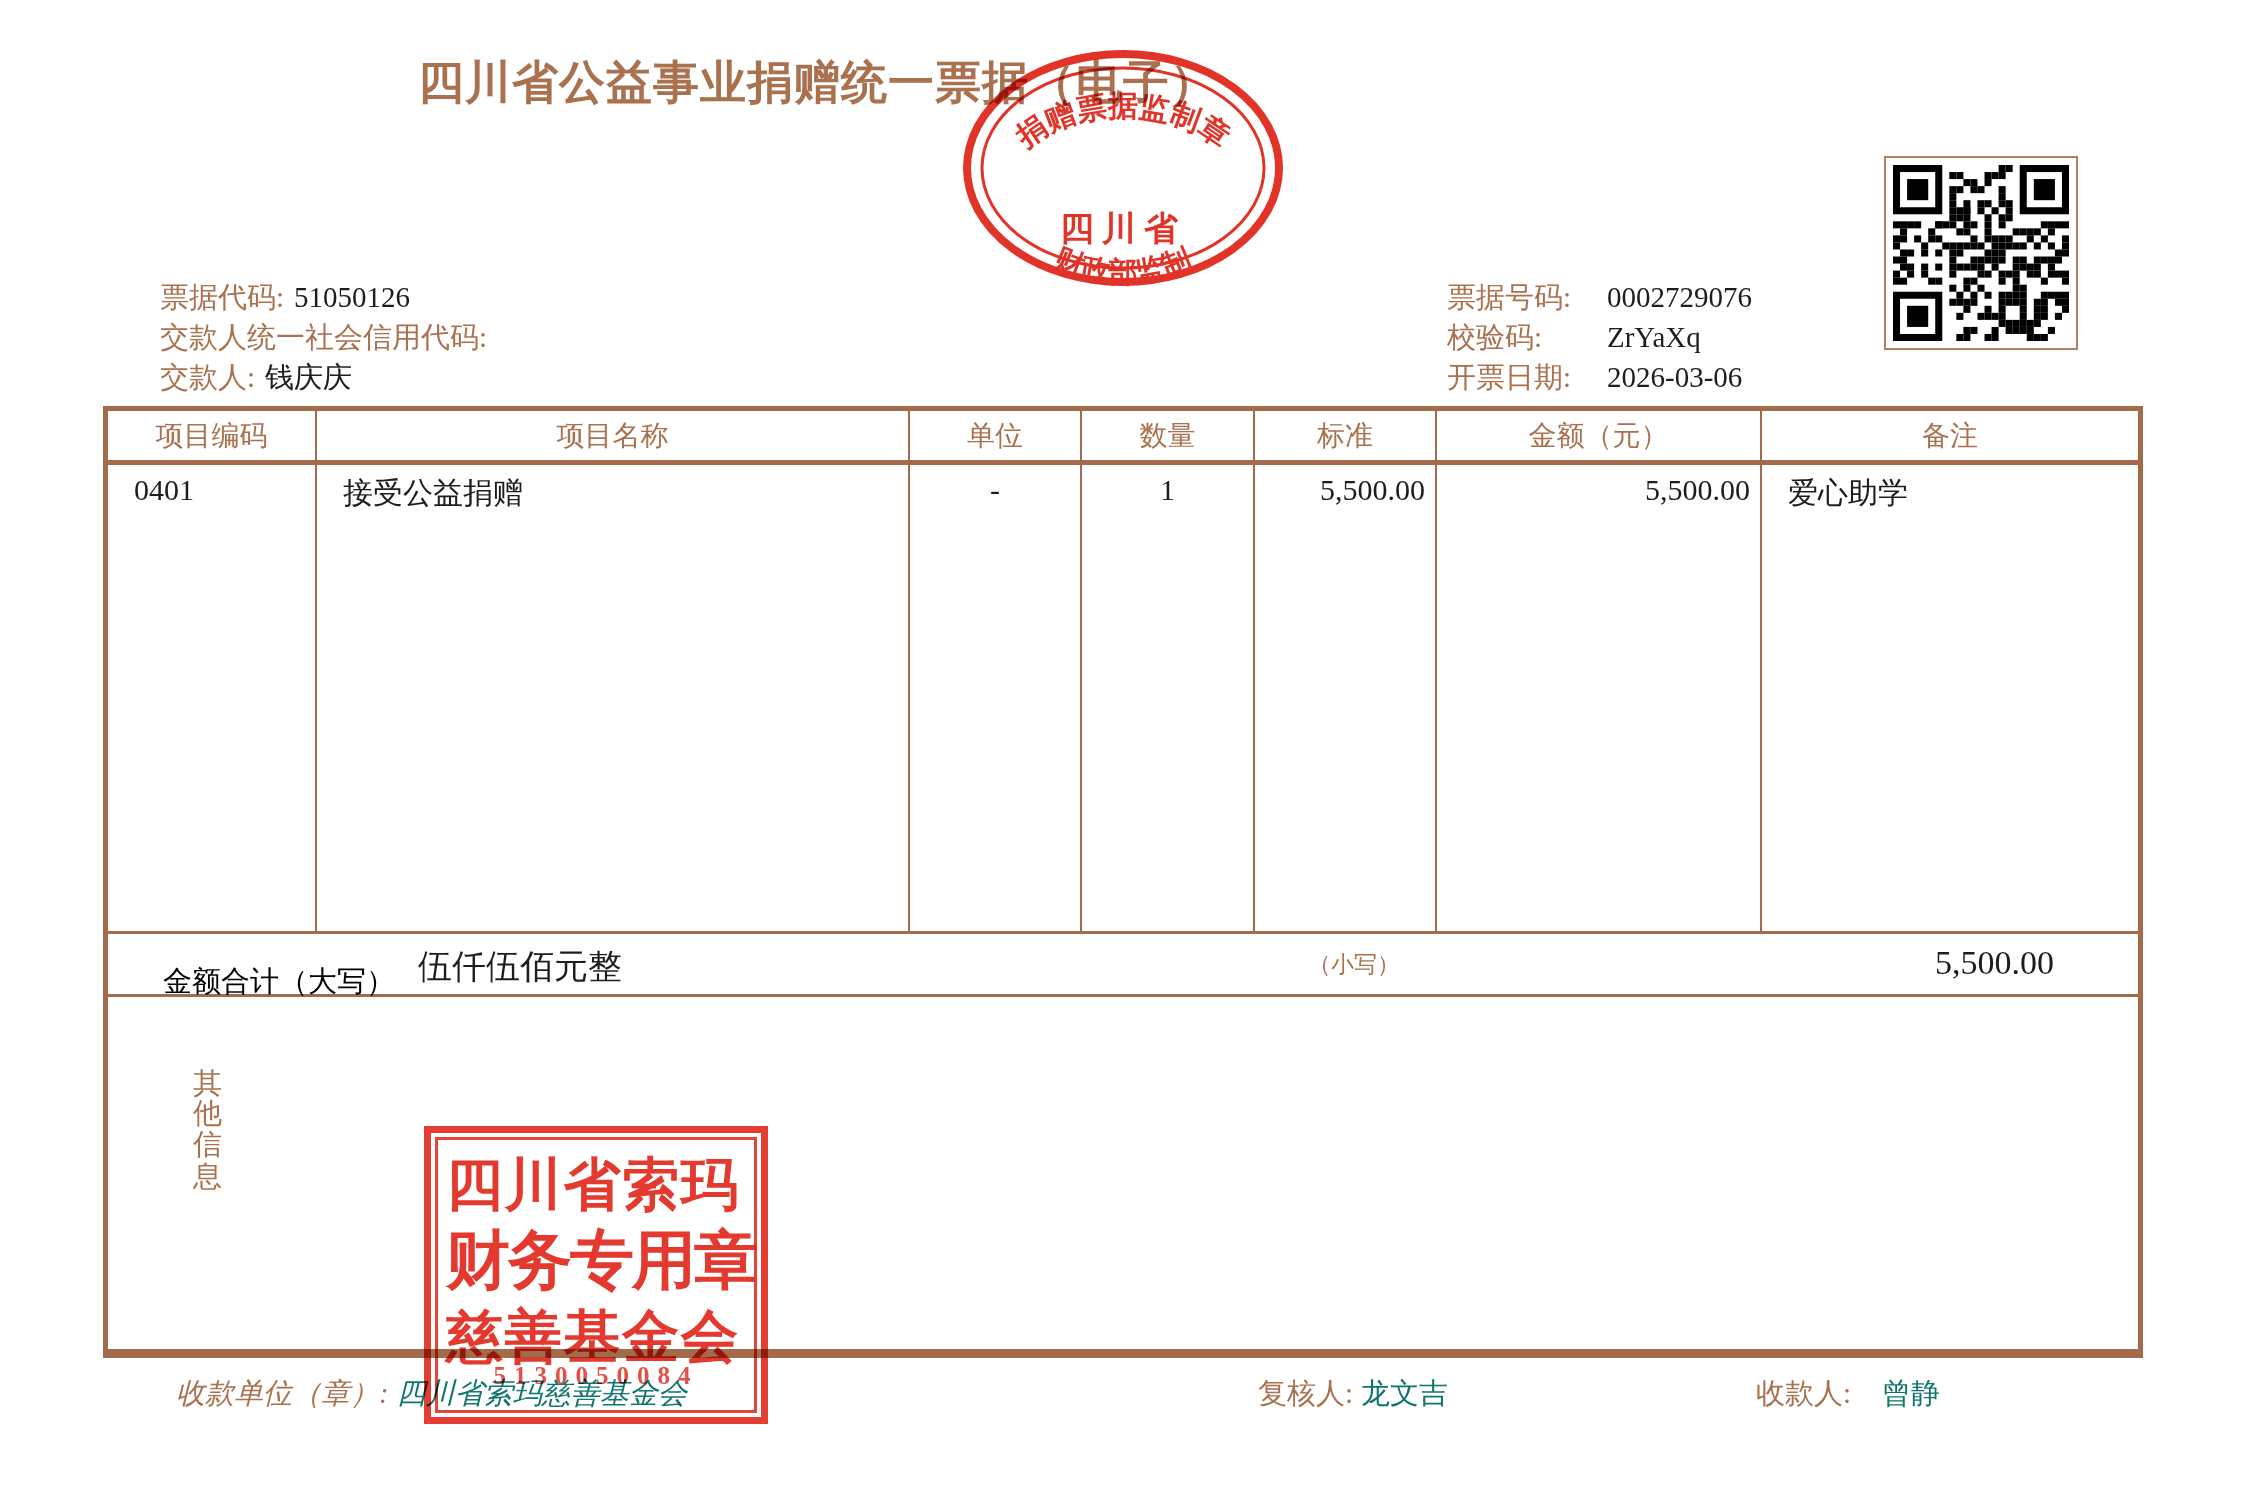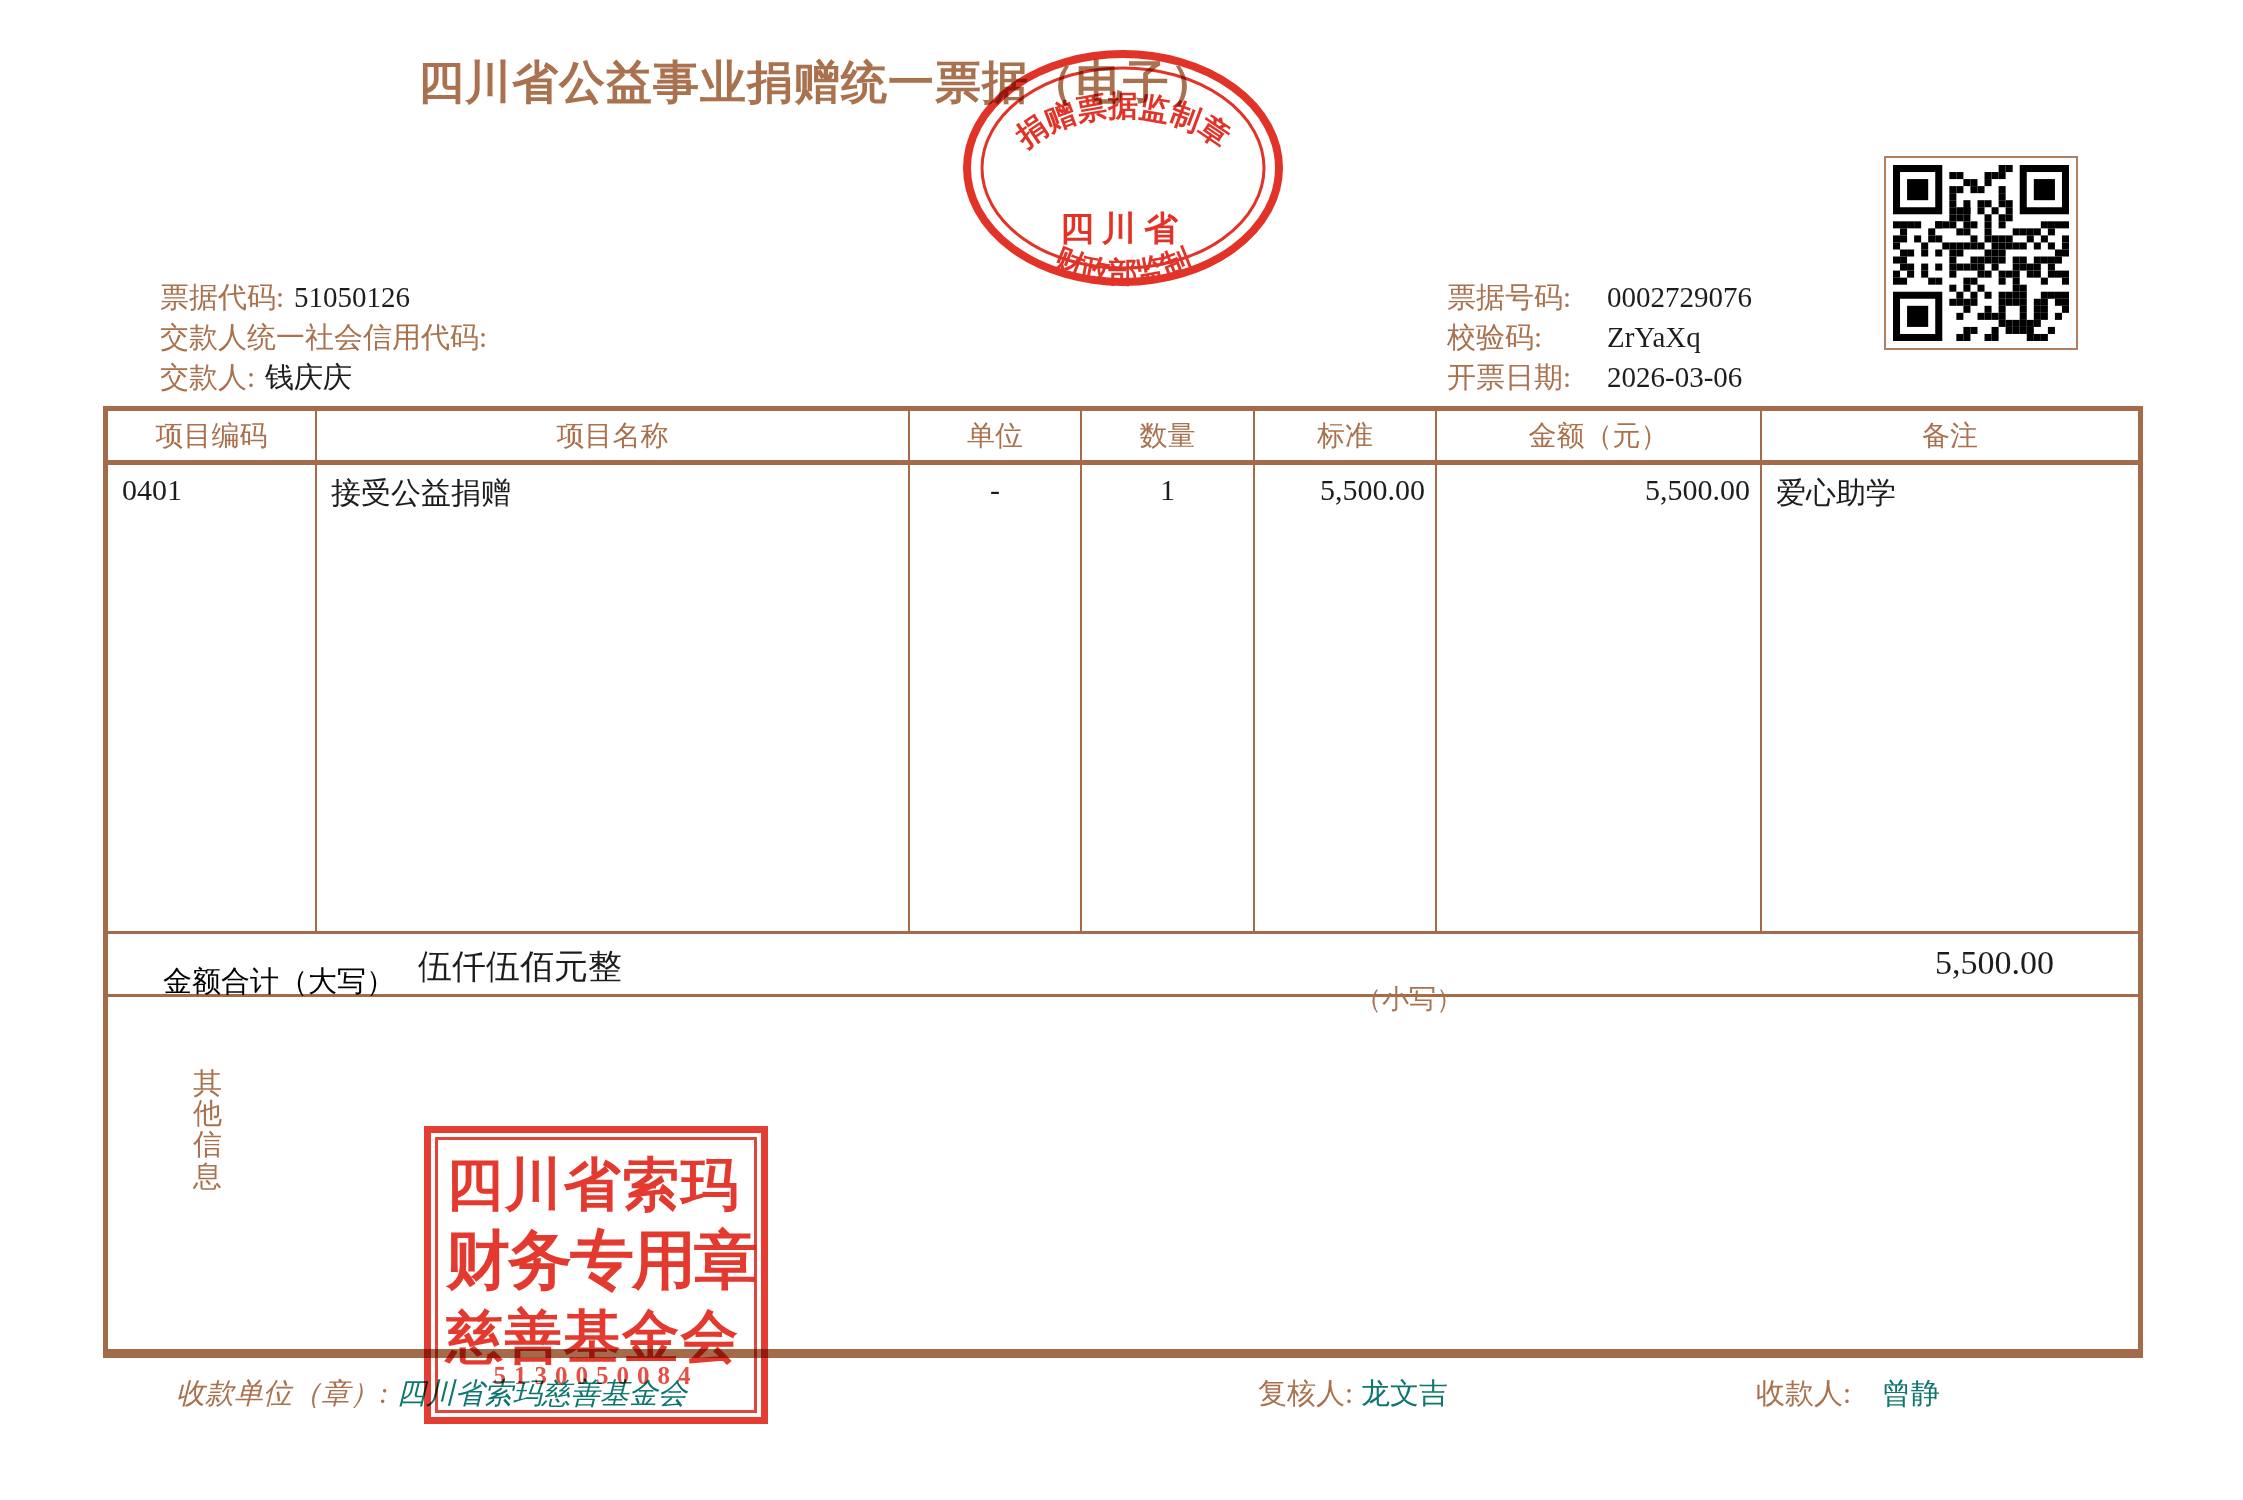--- a/index.html
+++ b/index.html
@@ -45,31 +45,31 @@
     border-bottom:5px solid #a46b4a;border-right:2px solid #a46b4a;
     color:#a9714e;font-size:28px;display:flex;align-items:center;justify-content:center;
     box-sizing:border-box;
   }
   .th:nth-child(7){border-right:none;}
   .cell{
     border-right:2px solid #a46b4a;box-sizing:border-box;
     font-size:30px;padding-top:8px;overflow:hidden;
   }
   .cell:last-child{border-right:none;}
-  .al{padding-left:14px;text-align:left;}
+  .al{padding-left:26px;text-align:left;}
   .ac{text-align:center;}
   .ar{padding-right:10px;text-align:right;}
   
   .totals{
     position:relative;height:66px;border-top:3px solid #a46b4a;border-bottom:3px solid #a46b4a;
     box-sizing:border-box;
   }
   .totals .t-upper-label{position:absolute;left:55px;top:28px;font-size:29px;color:#000000;}
   .totals .t-upper-value{position:absolute;left:310px;top:10px;font-size:34px;color:#1d1d1d;}
-  .totals .t-lower-label{position:absolute;left:1247px;top:15px;font-size:27px;color:#a9714e;margin-top:32px;}
+  .totals .t-lower-label{position:absolute;left:1200px;top:15px;font-size:23px;color:#a9714e;}
   .totals .t-lower-value{position:absolute;right:84px;top:10px;font-size:34px;color:#1d1d1d;}
   
   .other{position:relative;height:354px;}
   .other-label{
     position:absolute;left:80px;top:48px;
     writing-mode:vertical-rl;text-orientation:upright;
     color:#a9714e;font-size:29px;letter-spacing:31px;
   }
   
   .footer-row{position:absolute;top:1372px;left:0;width:2243px;font-size:29px;line-height:42px;}

